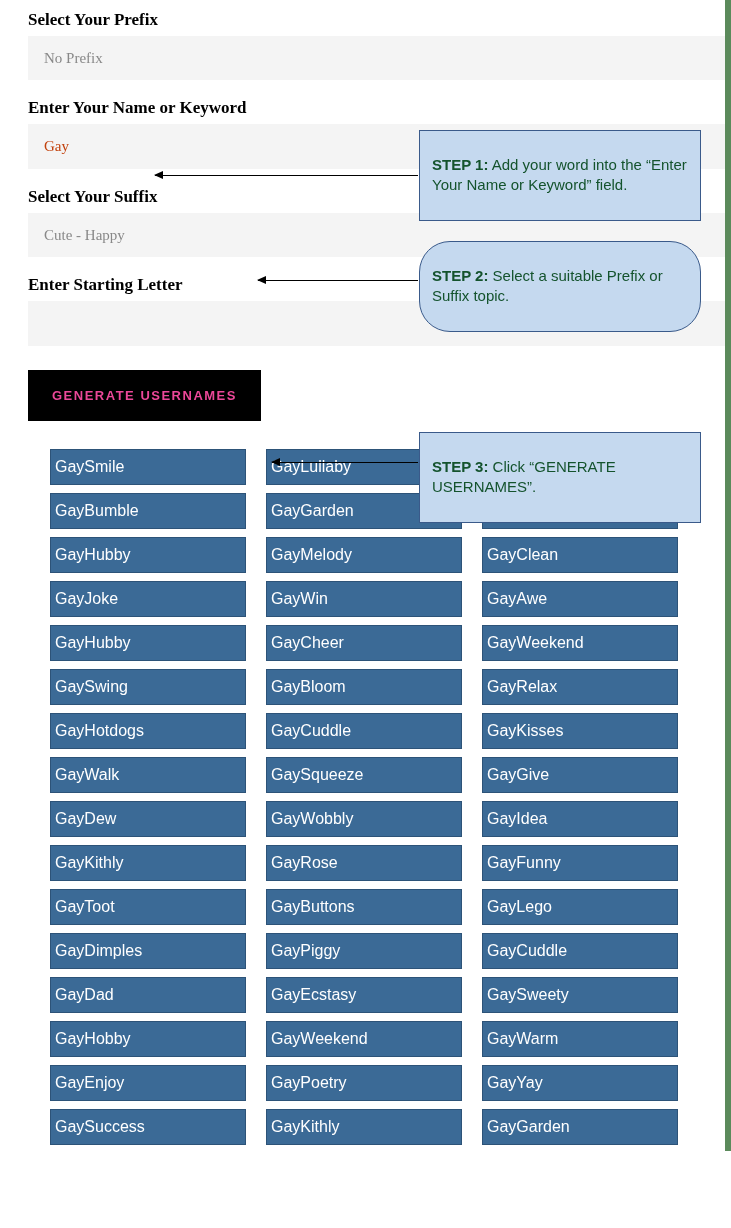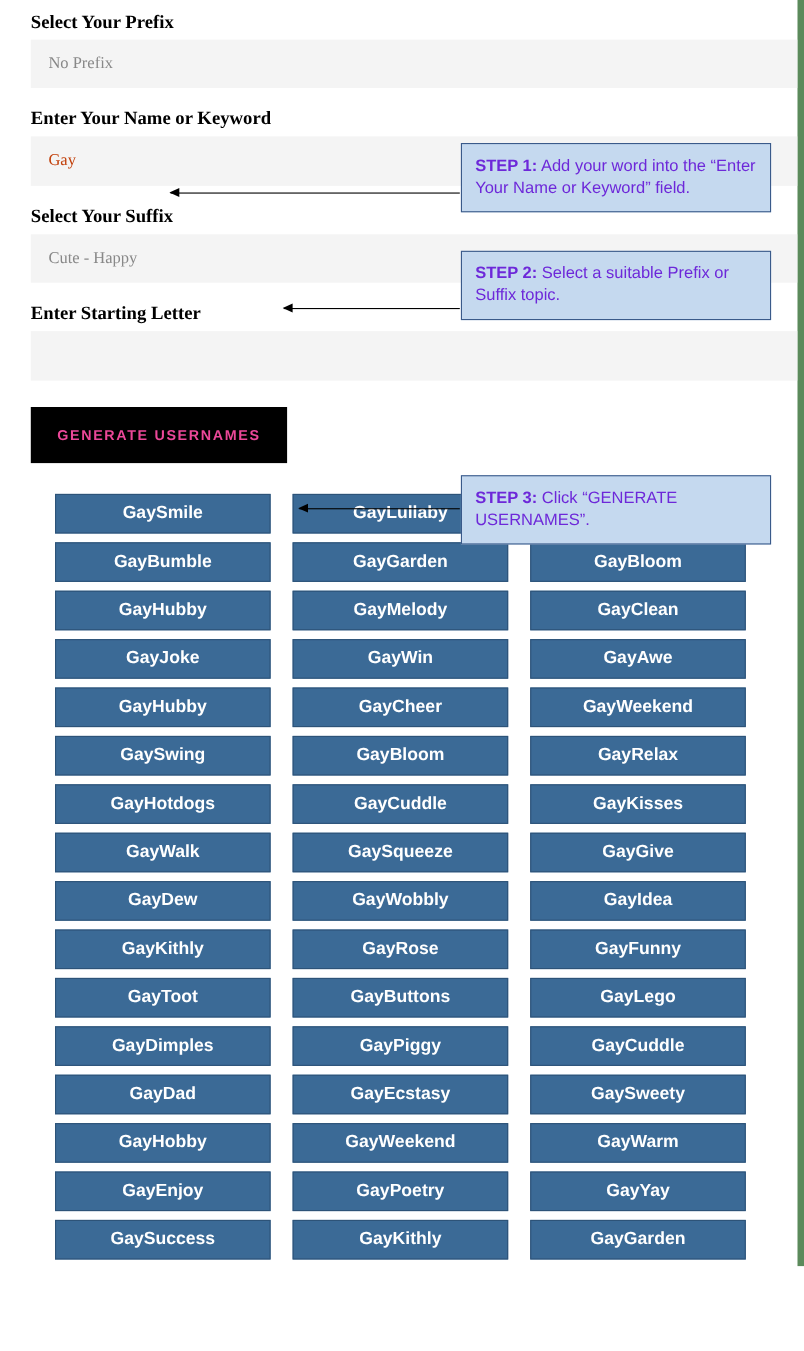--- a/index.html
+++ b/index.html
@@ -55,24 +55,24 @@
     letter-spacing: 1.5px;
     font-family: Arial, sans-serif;
     cursor: pointer;
     margin-top: 6px;
     margin-bottom: 24px;
   }
   .callout {
     position: absolute;
     background: #c5d9ef;
     border: 1px solid #3a5a8a;
-    padding: 10px 12px;
+    padding: 24px 12px;
     font-family: Arial, sans-serif;
     font-size: 15px;
-    color: #6d28d9;
+    color: #14532d;
     line-height: 1.35;
     z-index: 5;
   }
   .callout b { font-weight: bold; }
   .arrow {
     position: absolute;
     height: 1px;
     background: #000;
     z-index: 4;
   }
@@ -89,25 +89,25 @@
     display: grid;
     grid-template-columns: repeat(3, 196px);
     gap: 8px 20px;
     margin-left: 22px;
     margin-top: 4px;
     padding-bottom: 6px;
   }
   .result-item {
     background: #3b6a96;
     color: #fff;
-    text-align: center;
+    text-align: left;
     padding: 8px 4px;
     font-family: Arial, sans-serif;
     font-size: 16px;
-    font-weight: bold;
+    font-weight: normal;
     border: 1px solid #2d5378;
     cursor: pointer;
     overflow: hidden;
     white-space: nowrap;
   }
 </style>
 </head>
 <body>
 
 <div class="content">
@@ -137,21 +137,21 @@
   </div>
 
   <button class="generate-btn">GENERATE USERNAMES</button>
 
   
   <div class="callout" style="left:419px; top:130px; width:282px;">
     <b>STEP 1:</b><span> Add your word into the “Enter Your Name or Keyword” field.</span>
   </div>
   <div class="arrow" style="left:155px; top:175px; width:263px;"></div>
 
-  <div class="callout" style="left:419px; top:228px; width:282px;">
+  <div class="callout" style="left:419px; top:241px; width:282px;border-radius:31px;">
     <b>STEP 2:</b><span> Select a suitable Prefix or Suffix topic.</span>
   </div>
   <div class="arrow" style="left:258px; top:280px; width:160px;"></div>
 
   <div class="callout" style="left:419px; top:432px; width:282px;">
     <b>STEP 3:</b><span> Click “GENERATE USERNAMES”.</span>
   </div>
   <div class="arrow" style="left:272px; top:462px; width:146px;"></div>
 
   <div class="results" id="results-grid">

